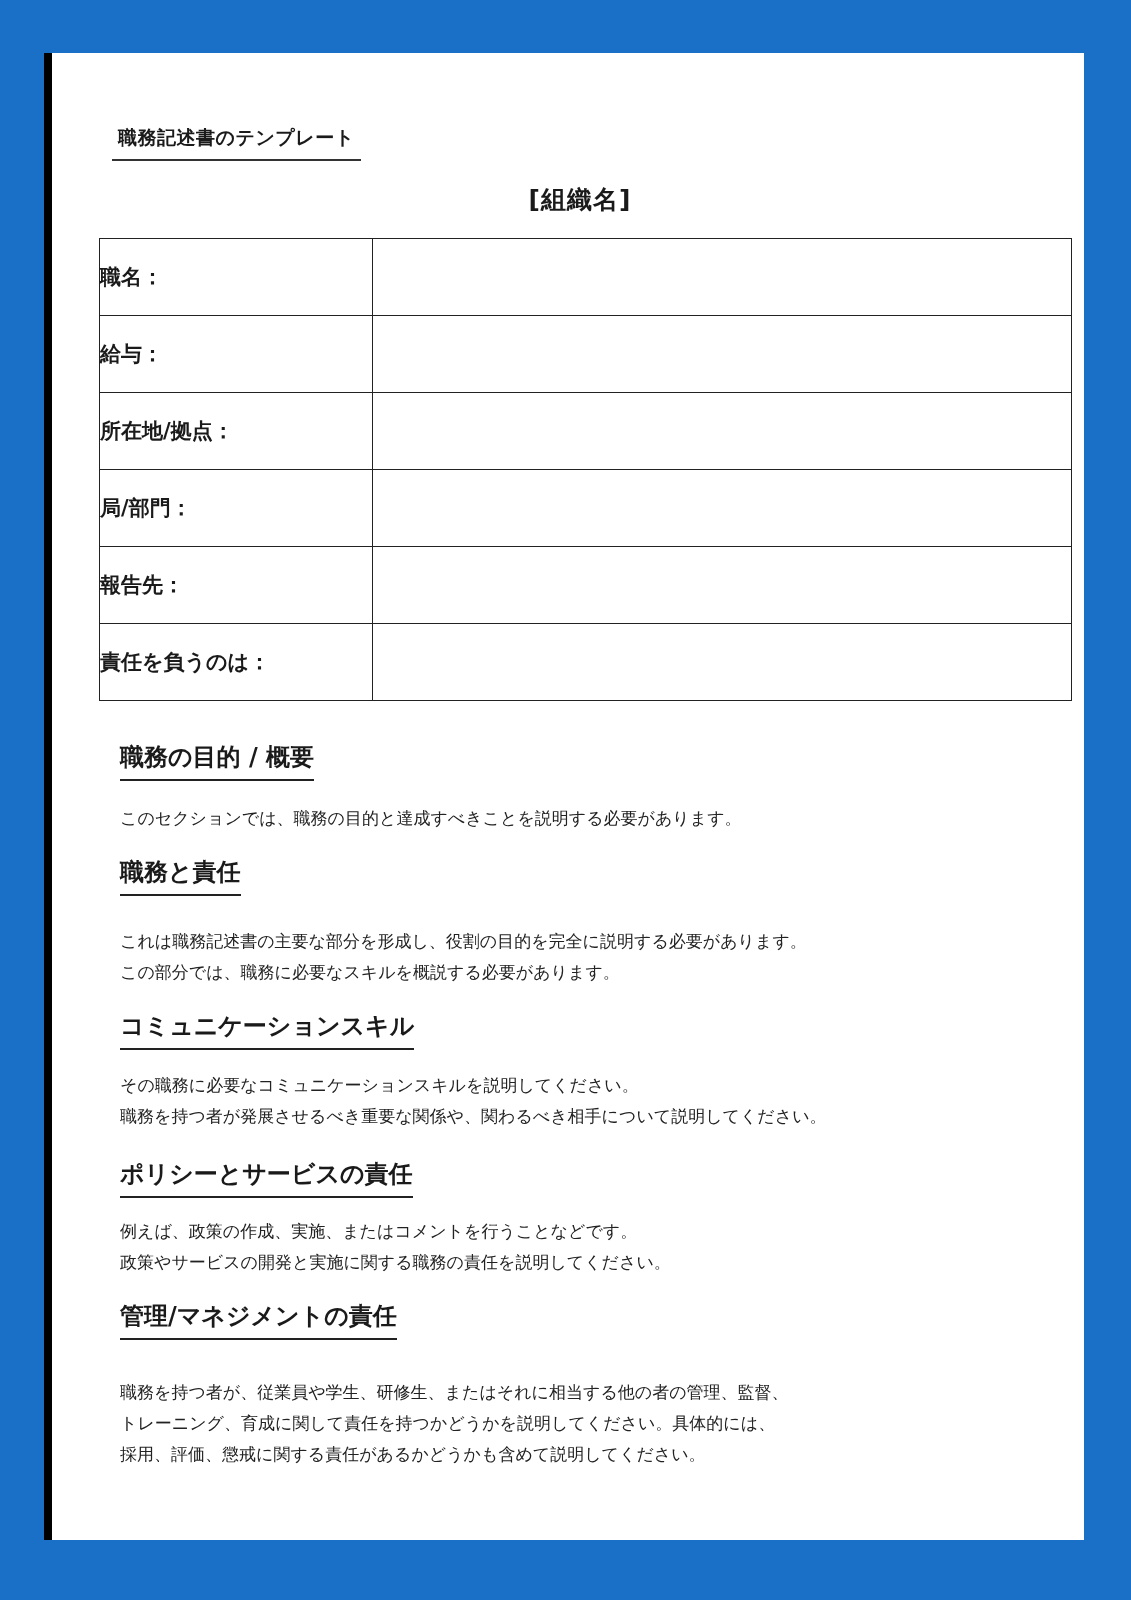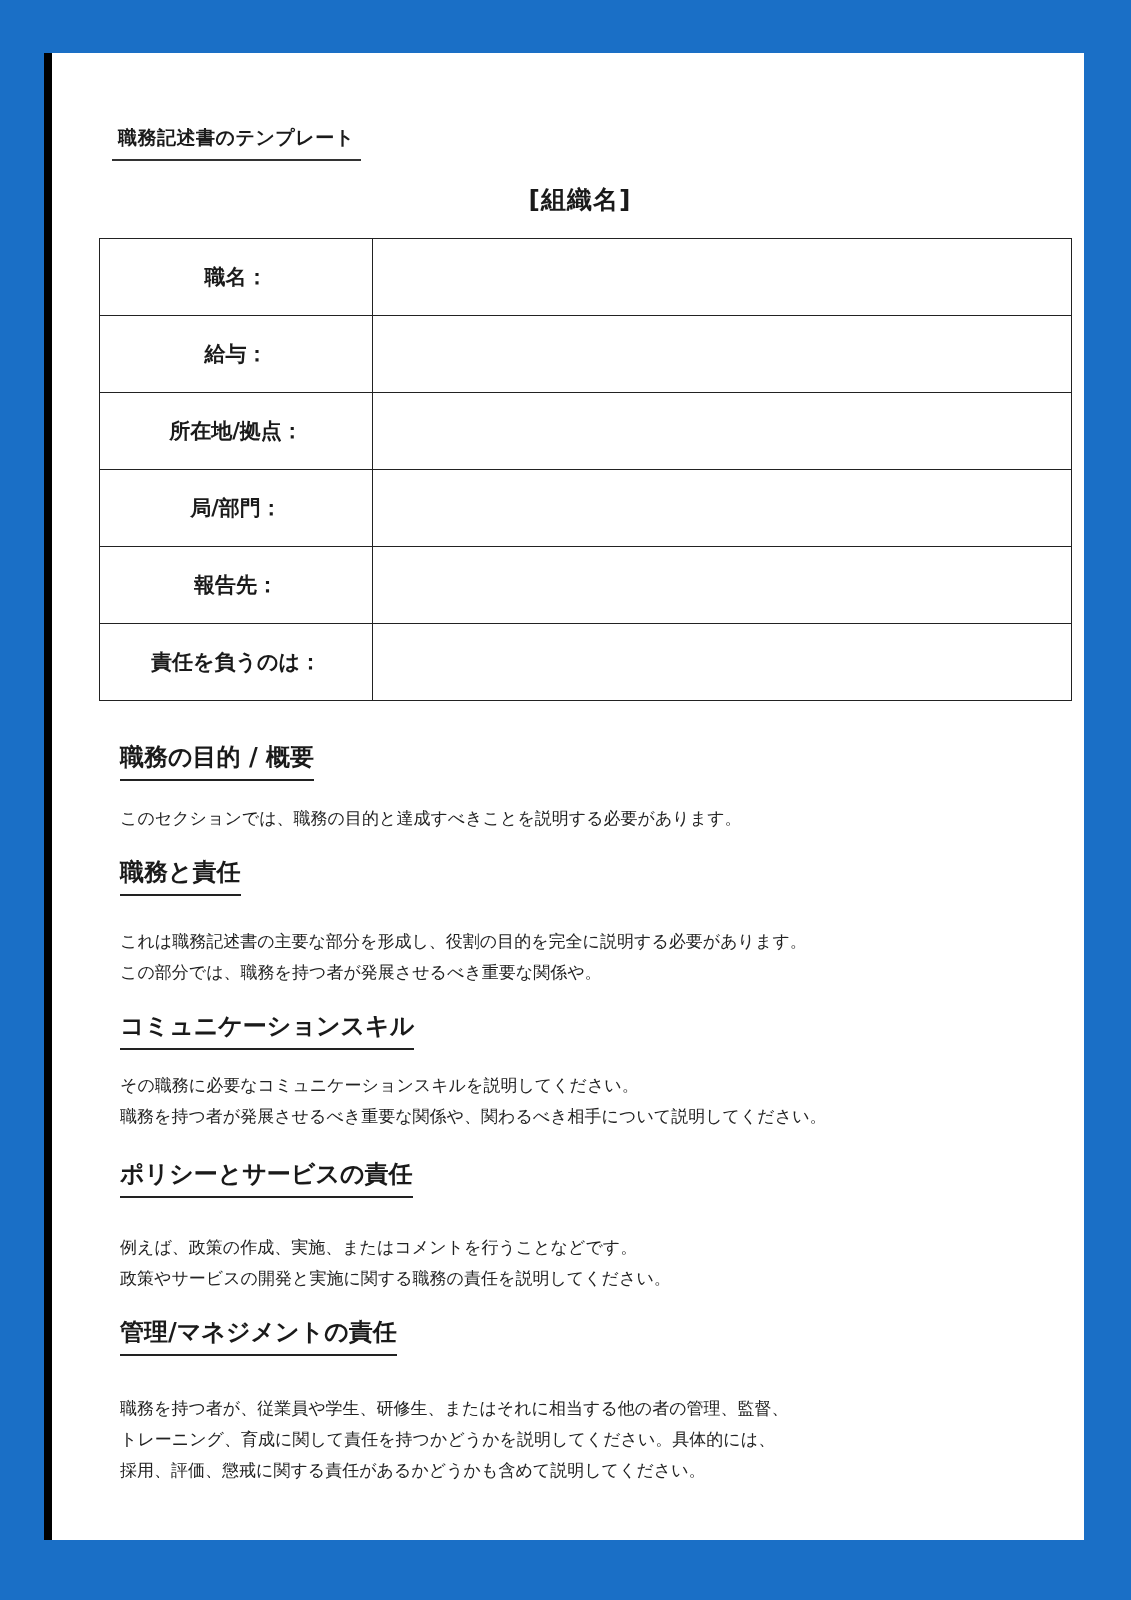--- a/index.html
+++ b/index.html
@@ -28,21 +28,21 @@
     text-align: center; font-size: 25px; font-weight: bold; letter-spacing: 1px; margin-left: 24px;
   }
   table.info {
     position: absolute; left: 47px; top: 185px;
     width: 973px; border-collapse: collapse;
   }
   table.info td {
     border: 1.5px solid #222; height: 76px; padding: 0;
   }
   table.info td.lbl {
-    width: 272px; text-align: center; font-size: 21px; font-weight: bold;
+    width: 272px; font-size: 21px; font-weight: bold;
   }
   .sections {
     position: absolute; left: 68px; top: 688px; width: 940px;
   }
   .sec-h {
     display: inline-block; font-size: 24px; font-weight: bold;
     padding-bottom: 6px; border-bottom: 2px solid #222;
     margin-bottom: 22px;
   }
   .sec-body { font-size: 17px; line-height: 31px; color: #222; }
@@ -89,34 +89,34 @@
       <div class="sec-h">職務の目的 / 概要</div>
       <div class="sec-body">
         <div>このセクションでは、職務の目的と達成すべきことを説明する必要があります。</div>
       </div>
     </div>
 
     <div style="margin-bottom:22px;">
       <div class="sec-h" style="margin-bottom:30px;">職務と責任</div>
       <div class="sec-body">
         <div>これは職務記述書の主要な部分を形成し、役割の目的を完全に説明する必要があります。</div>
-        <div>この部分では、職務を持つ者が発展させるべき重要な関係や。</div>
+        <div>この部分では、職務に必要なスキルを概説する必要があります。</div>
       </div>
     </div>
 
     <div style="margin-bottom:26px;">
       <div class="sec-h" style="margin-bottom:20px;">コミュニケーションスキル</div>
       <div class="sec-body">
         <div>その職務に必要なコミュニケーションスキルを説明してください。</div>
         <div>職務を持つ者が発展させるべき重要な関係や、関わるべき相手について説明してください。</div>
       </div>
     </div>
 
     <div style="margin-bottom:22px;">
-      <div class="sec-h" style="margin-bottom:34px;">ポリシーとサービスの責任</div>
+      <div class="sec-h" style="margin-bottom:18px;">ポリシーとサービスの責任</div>
       <div class="sec-body">
         <div>例えば、政策の作成、実施、またはコメントを行うことなどです。</div>
         <div>政策やサービスの開発と実施に関する職務の責任を説明してください。</div>
       </div>
     </div>
 
     <div>
       <div class="sec-h" style="margin-bottom:37px;">管理/マネジメントの責任</div>
       <div class="sec-body">
         <div>職務を持つ者が、従業員や学生、研修生、またはそれに相当する他の者の管理、監督、</div>

